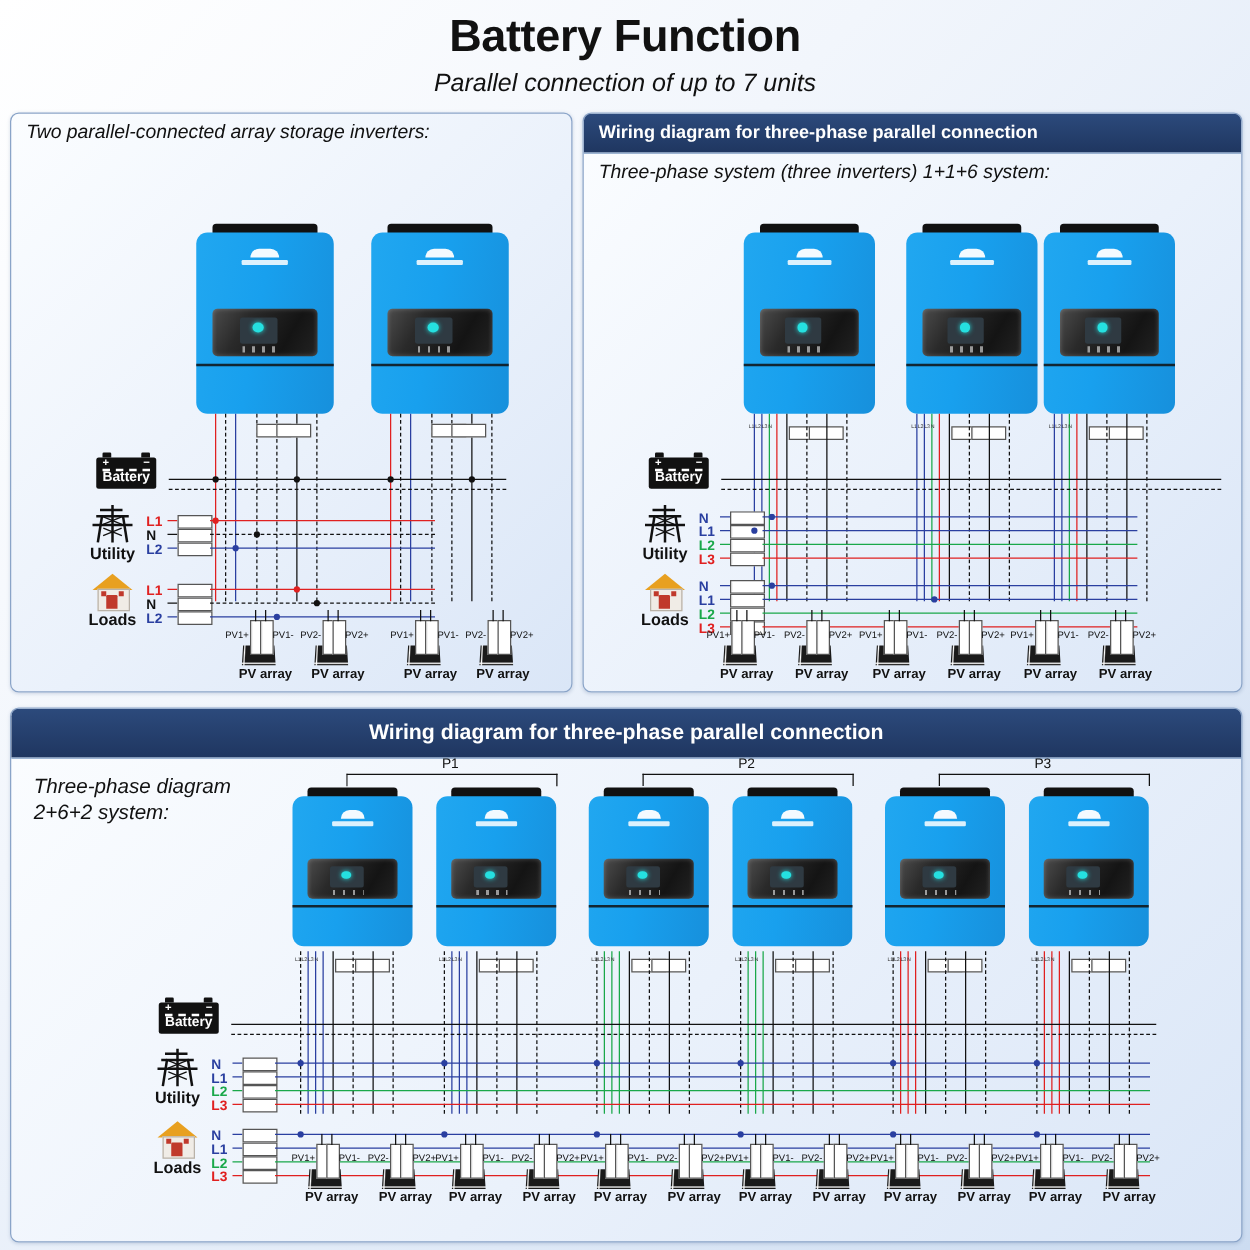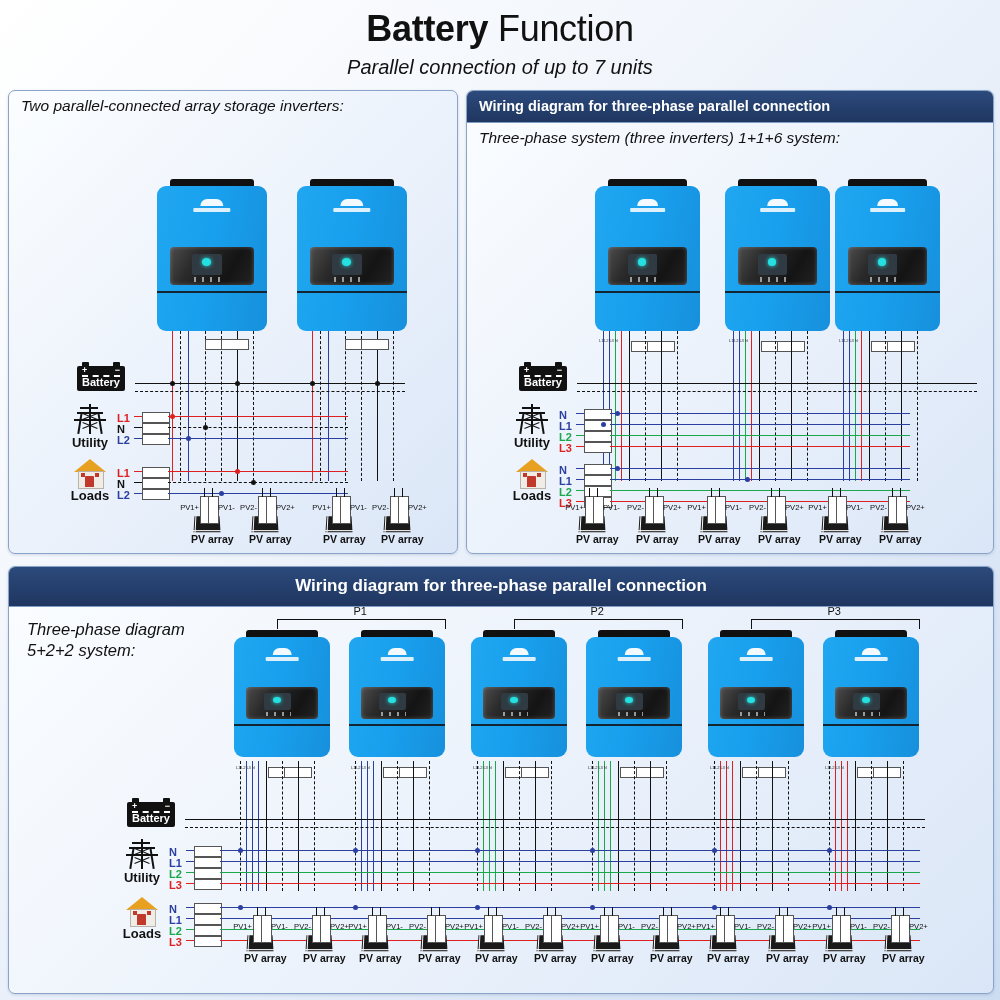--- a/index.html
+++ b/index.html
@@ -4,21 +4,21 @@
 <style>
   html,body{margin:0;padding:0;}
   body{
     width:1000px;height:1000px;position:relative;overflow:hidden;
     font-family:"Liberation Sans","DejaVu Sans",sans-serif;
     background:linear-gradient(135deg,#ffffff 0%,#f2f6fc 35%,#dfe9f7 70%,#ccdcf1 100%);
   }
   .title{position:absolute;left:0;top:8px;width:1000px;text-align:center;
     font-size:36px;color:#111;letter-spacing:-.3px;}
   .title b{font-weight:bold;}
-  .title span{font-weight:normal;}
+  .title span{font-weight:bold;}
   .subtitle{position:absolute;left:0;top:56px;width:1000px;text-align:center;
     font-size:20px;font-style:italic;color:#111;}
 
   .panel{position:absolute;border:1px solid #8aa4c8;border-radius:7px;
     background:linear-gradient(135deg,#fbfdff 0%,#eaf1fb 55%,#dae6f7 100%);
     box-shadow:0 1px 3px rgba(40,70,120,.18);overflow:hidden;}
   .phead{background:linear-gradient(180deg,#2c4a7c 0%,#1f3660 100%);
     color:#fff;font-weight:bold;font-size:14.5px;padding:7px 10px 8px 12px;
     border-bottom:1px solid #7e9cc4;white-space:nowrap;}
   .phead.center{text-align:center;font-size:17px;padding:9px 10px 10px;}
@@ -483,21 +483,21 @@
       <div class="pvlbl" style="left: 439px; top: 412px;">PV2+</div>
       <div class="wire v" style="left: 425px; top: 397px; height: 9px; border-left-color: rgb(17, 17, 17); border-left-style: solid;"></div>
       <div class="wire v" style="left: 433px; top: 397px; height: 9px; border-left-color: rgb(17, 17, 17); border-left-style: solid;"></div>
     </div>
 </div>
 
 <div class="panel pC">
   <div class="phead center">Wiring diagram for three-phase parallel connection</div>
   <div class="csub">
     <div>Three-phase diagram</div>
-    <div>5+2+2 system:</div>
+    <div>2+6+2 system:</div>
   </div>
   <div id="C" style="position:absolute;inset:0;">
       <div class="inv" style="left: 225px; top: 70px; width: 96px; height: 120px;">
         <div class="bracket"></div>
         <div class="body"></div>
         <div class="logo">
           <div class="sun"></div>
           <div class="nm"></div>
         </div>
         <div class="lcd">

